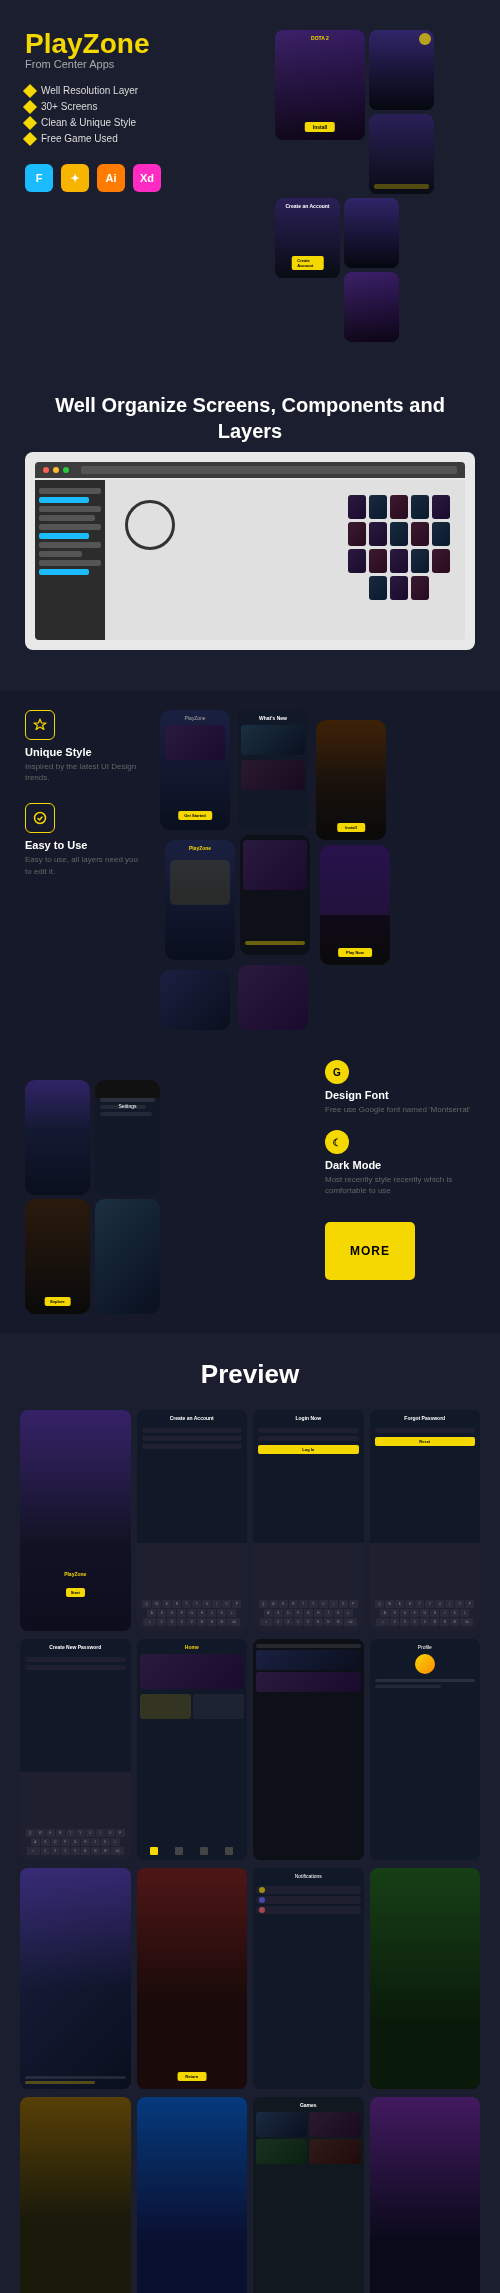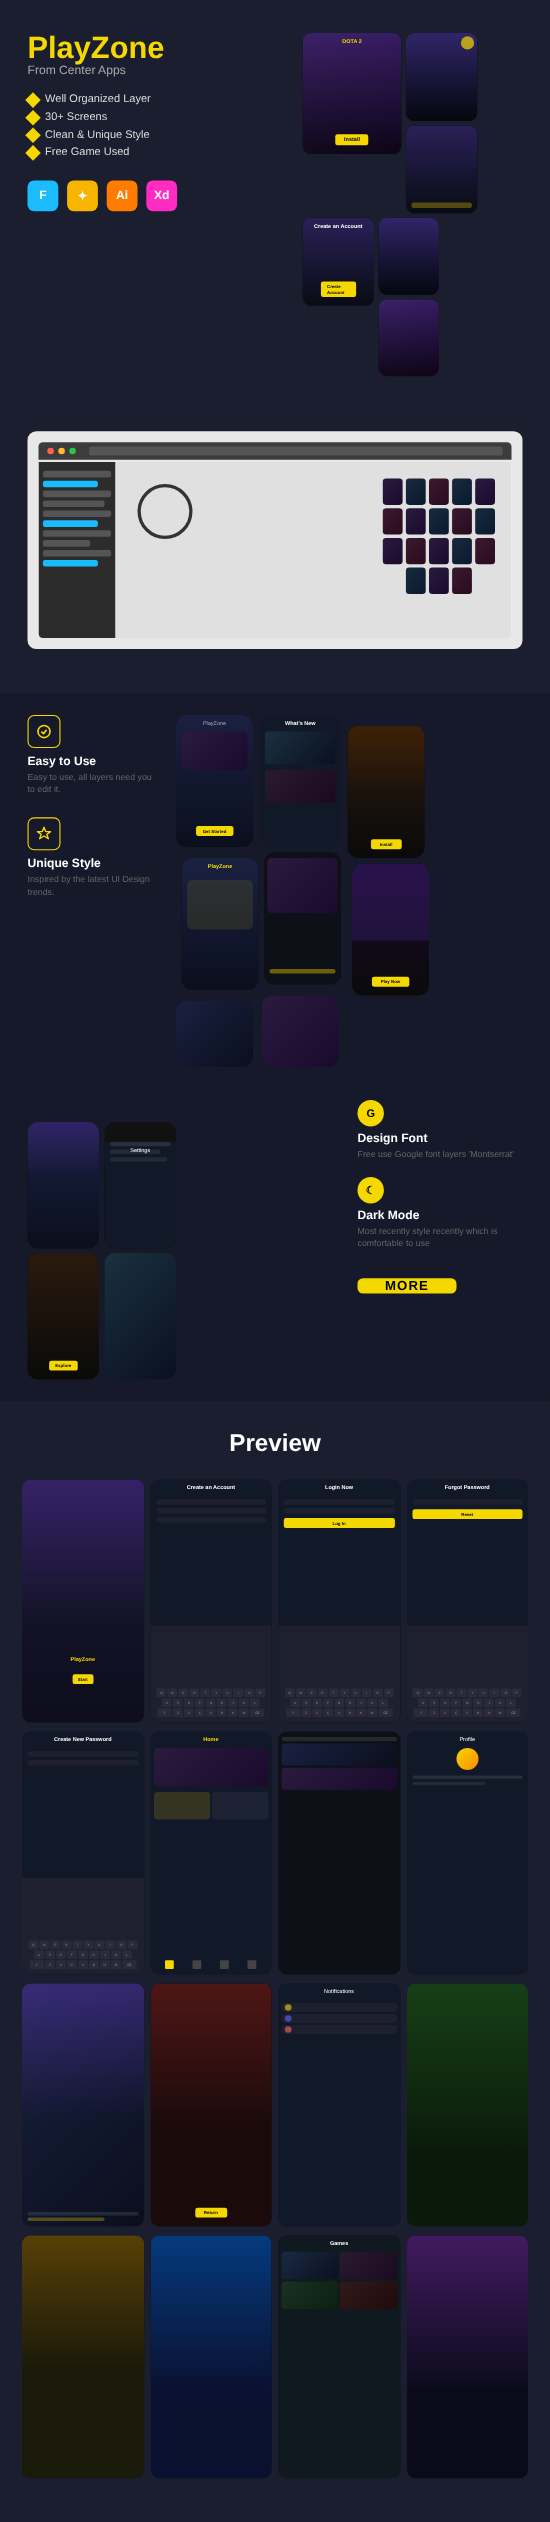--- a/index.html
+++ b/index.html
@@ -306,38 +306,38 @@
     }
     .info-desc {
       font-size: 8px;
       color: #666;
       line-height: 1.4;
     }
     .more-btn {
       background: #f5d800;
       color: #000;
       border: none;
-      padding: 0 25px;
+      padding: 22px 25px;
       border-radius: 5px;
       font-weight: 800;
       font-size: 12px;
       cursor: pointer;
       letter-spacing: 1px;
       margin-top: 10px;
       text-align: right;
     }
 
     
     .preview-section {
       background: #1a1e2e;
       padding: 25px 20px;
     }
     .preview-title {
       text-align: center;
-      font-size: 22px;
+      font-size: 26px;
       font-weight: 800;
       color: #fff;
       margin-bottom: 20px;
     }
     .preview-grid {
       display: grid;
       grid-template-columns: repeat(4, 1fr);
       gap: 6px;
       margin-bottom: 8px;
     }
@@ -393,21 +393,21 @@
 </head>
 <body>
 
 <section class="hero-section">
   <div class="hero-left">
     <div class="brand-title">PlayZone</div>
     <div class="brand-subtitle">From Center Apps</div>
     <ul class="feature-list">
       <li>
           <span class="diamond-icon"></span>
-          <span>Well Organized Layer</span>
+          <span>Well Resolution Layer</span>
         </li>
       <li>
           <span class="diamond-icon"></span>
           <span>30+ Screens</span>
         </li>
       <li>
           <span class="diamond-icon"></span>
           <span>Clean &amp; Unique Style</span>
         </li>
       <li>
@@ -456,20 +456,21 @@
         </div>
         <div class="mockup-phone small">
           <div class="phone-screen dota"></div>
         </div>
       </div>
     </div>
   </div>
 </section>
 
 <section class="organized-section">
+  <div class="section-title">Well Organize Screens, Components and Layers</div>
 
   <div class="figma-preview">
     <div class="figma-header">
       <div class="figma-dot red"></div>
       <div class="figma-dot yellow"></div>
       <div class="figma-dot green"></div>
       <div style="flex:1;height:8px;background:#555;border-radius:2px;margin-left:8px;"></div>
     </div>
     <div class="figma-body">
       <div class="figma-sidebar">
@@ -514,35 +515,35 @@
     </div>
   </div>
 </section>
 
 <section class="features-dark">
   <div class="features-grid">
     <div class="features-left">
       <div class="feature-item">
         <div class="feature-icon-box">
           <svg width="16" height="16" viewBox="0 0 16 16" fill="none">
+              <path d="M8 2L9.5 6H14L10.5 8.5L12 12.5L8 10L4 12.5L5.5 8.5L2 6H6.5L8 2Z" stroke="#f5d800" stroke-width="1.2" stroke-linejoin="round"></path>
+            </svg>
+        </div>
+        <div class="feature-name">Unique Style</div>
+        <div class="feature-desc">Inspired by the latest UI Design trends.</div>
+      </div>
+      <div class="feature-item">
+        <div class="feature-icon-box">
+          <svg width="16" height="16" viewBox="0 0 16 16" fill="none">
               <circle cx="8" cy="8" r="5.5" stroke="#f5d800" stroke-width="1.5"></circle>
               <path d="M6 8.5L7.5 10L10 7" stroke="#f5d800" stroke-width="1.5" stroke-linecap="round" stroke-linejoin="round"></path>
             </svg>
         </div>
         <div class="feature-name">Easy to Use</div>
         <div class="feature-desc">Easy to use, all layers need you to edit it.</div>
-      </div>
-      <div class="feature-item">
-        <div class="feature-icon-box">
-          <svg width="16" height="16" viewBox="0 0 16 16" fill="none">
-              <path d="M8 2L9.5 6H14L10.5 8.5L12 12.5L8 10L4 12.5L5.5 8.5L2 6H6.5L8 2Z" stroke="#f5d800" stroke-width="1.2" stroke-linejoin="round"></path>
-            </svg>
-        </div>
-        <div class="feature-name">Unique Style</div>
-        <div class="feature-desc">Inspired by the latest UI Design trends.</div>
       </div>
     </div>
 
     <div style="flex:1;position:relative;height:320px;">
 
       <div style="position:absolute;top:0;left:0;width:70px;height:120px;border-radius:10px;overflow:hidden;background:#111;">
         <div style="width:100%;height:100%;background:linear-gradient(180deg,#1a2040 0%,#0a0f1e 100%);position:relative;">
           <div style="position:absolute;top:5px;left:0;right:0;text-align:center;font-size:5px;color:#aaa;">PlayZone</div>
           <div style="position:absolute;top:15px;left:5px;right:5px;height:35px;border-radius:4px;background:linear-gradient(135deg,#2a1a3e,#1a0a2e);overflow:hidden;"></div>
           <div style="position:absolute;bottom:10px;left:50%;transform:translateX(-50%);background:#f5d800;color:#000;font-size:4px;padding:2px 6px;border-radius:2px;font-weight:bold;">Get Started</div>
@@ -617,21 +618,21 @@
       </div>
       <div style="width:65px;height:115px;border-radius:10px;overflow:hidden;background:#111;">
         <div style="width:100%;height:100%;background:linear-gradient(135deg,#1a3040,#0a1020);"></div>
       </div>
     </div>
   </div>
   <div class="info-right">
     <div class="info-item">
       <div class="info-icon">G</div>
       <div class="info-title">Design Font</div>
-      <div class="info-desc">Free use Google font layers 'Montserrat'</div>
+      <div class="info-desc">Free use Google font named 'Montserrat'</div>
     </div>
     <div class="info-item">
       <div class="info-icon">☾</div>
       <div class="info-title">Dark Mode</div>
       <div class="info-desc">Most recently style recently which is comfortable to use</div>
     </div>
     <button class="more-btn">MORE</button>
   </div>
 </section>
 

